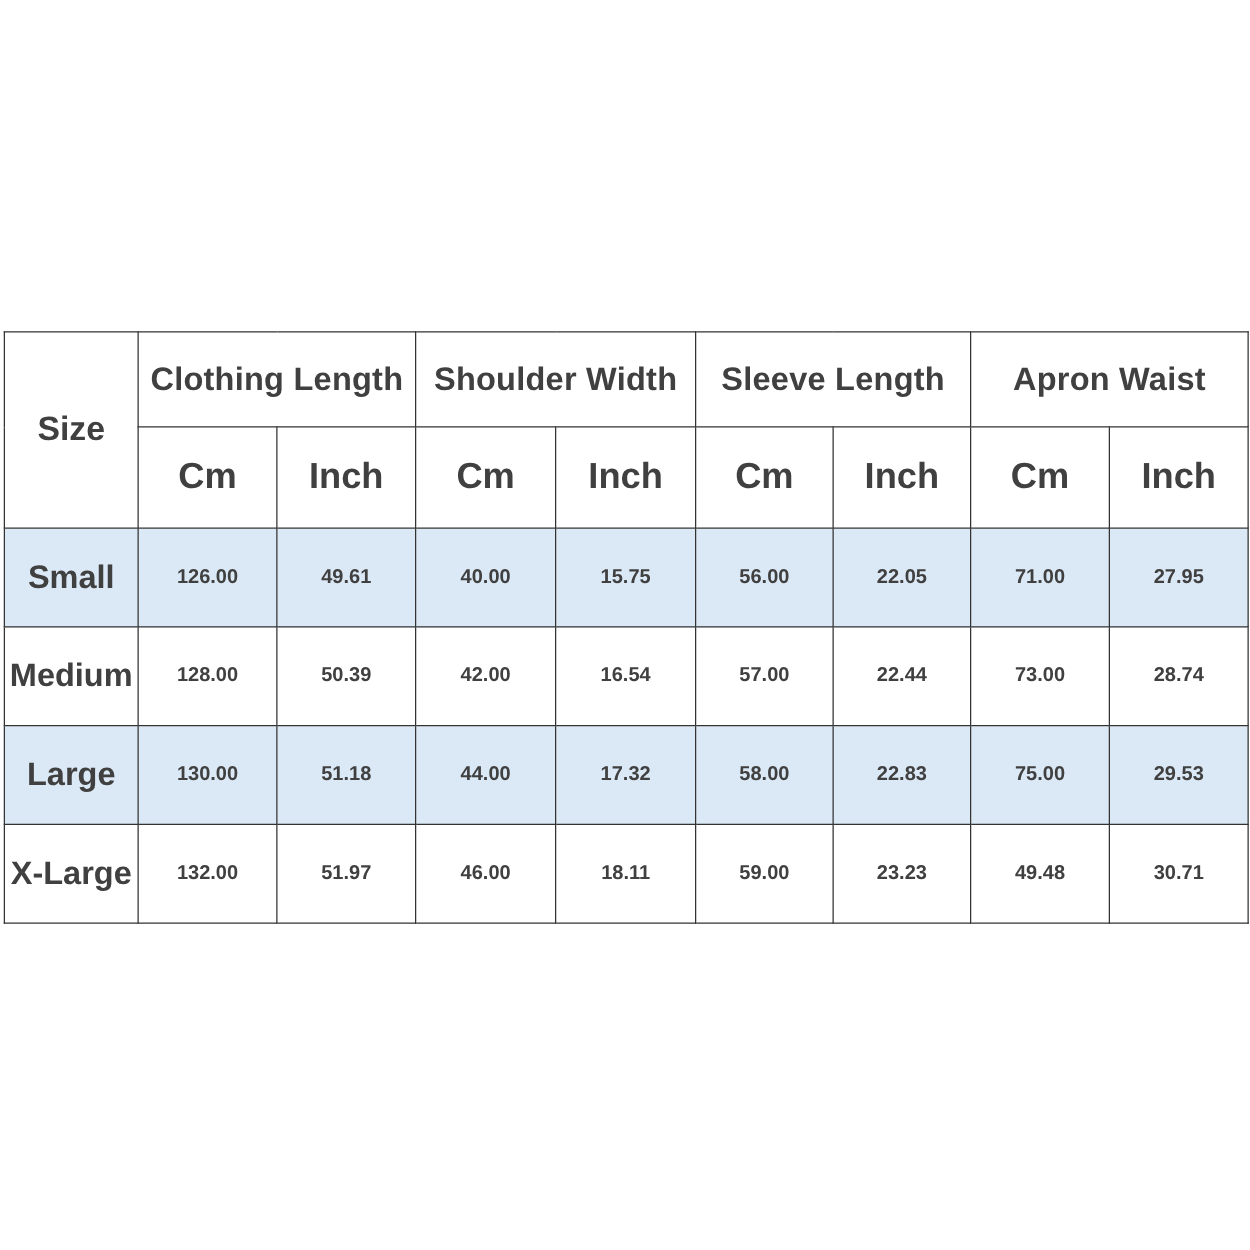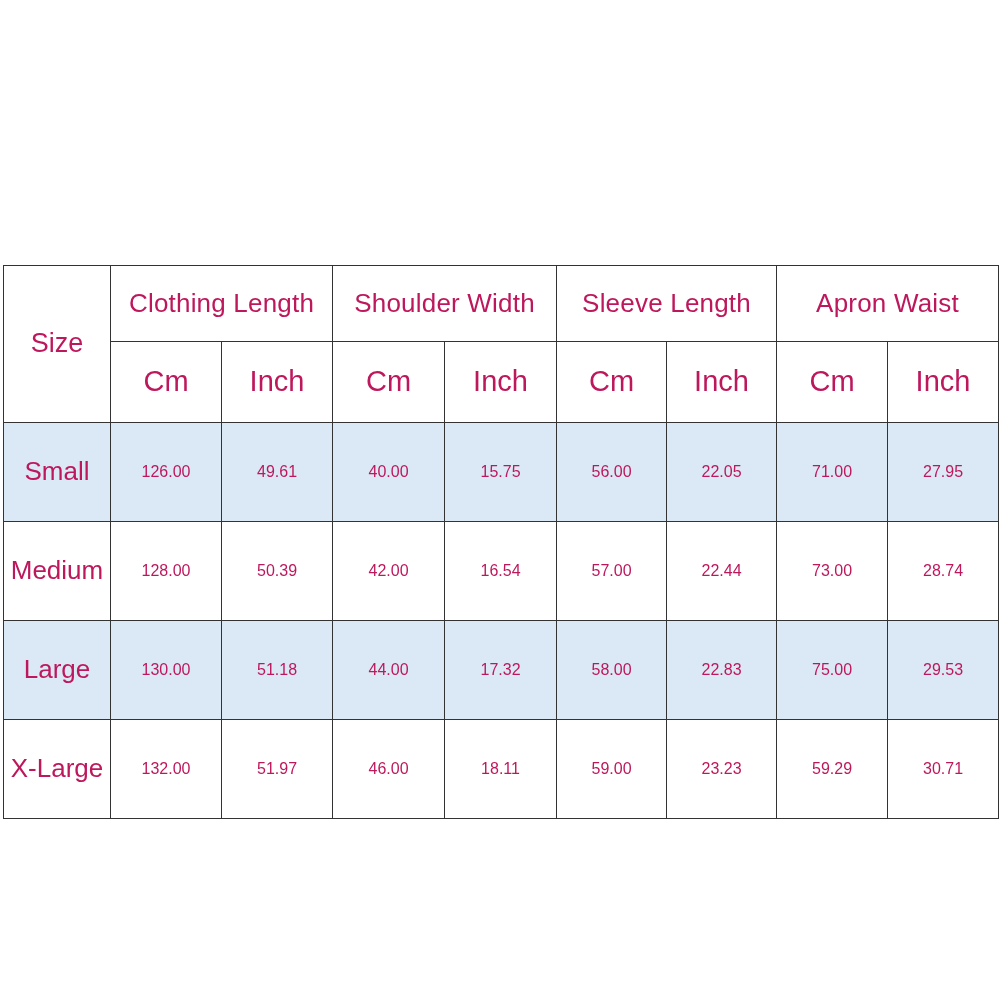--- a/index.html
+++ b/index.html
@@ -30,22 +30,22 @@
     border-collapse: collapse;
     table-layout: fixed;
     background: #ffffff;
   }
 
   table.size-chart td,
   table.size-chart th {
     border: 1.6px solid #333333;
     text-align: center;
     vertical-align: middle;
-    font-weight: normal;
-    color: #be185d;
+    font-weight: bold;
+    color: #404040;
     padding: 0;
     line-height: 1.15;
   }
 
   
   col.c-size   { width: 107px; }
   col.c-unit   { width: 111px; }
   col.c-unit-b { width: 112px; }
   col.c-unit-c { width: 110px; }
   col.c-unit-d { width: 111px; }
@@ -59,21 +59,21 @@
     font-size: 26px;
     height: 75px;
     letter-spacing: 0.2px;
   }
   th.unit-head {
     font-size: 29px;
     height: 80px;
   }
 
   
-  tbody tr { height: 99px; }
+  tbody tr { height: 79px; }
   tbody td {
     font-size: 16px;
   }
   tbody td.size-label {
     font-size: 26px;
   }
   tr.row-shaded td {
     background: #dbe8f5;
   }
   tr.row-plain td {
@@ -151,18 +151,18 @@
         <td>29.53</td>
       </tr>
       <tr class="row-plain">
         <td class="size-label">X-Large</td>
         <td>132.00</td>
         <td>51.97</td>
         <td>46.00</td>
         <td>18.11</td>
         <td>59.00</td>
         <td>23.23</td>
-        <td>59.29</td>
+        <td>49.48</td>
         <td>30.71</td>
       </tr>
     </tbody>
   </table>
 </div>
 
 </body></html>

